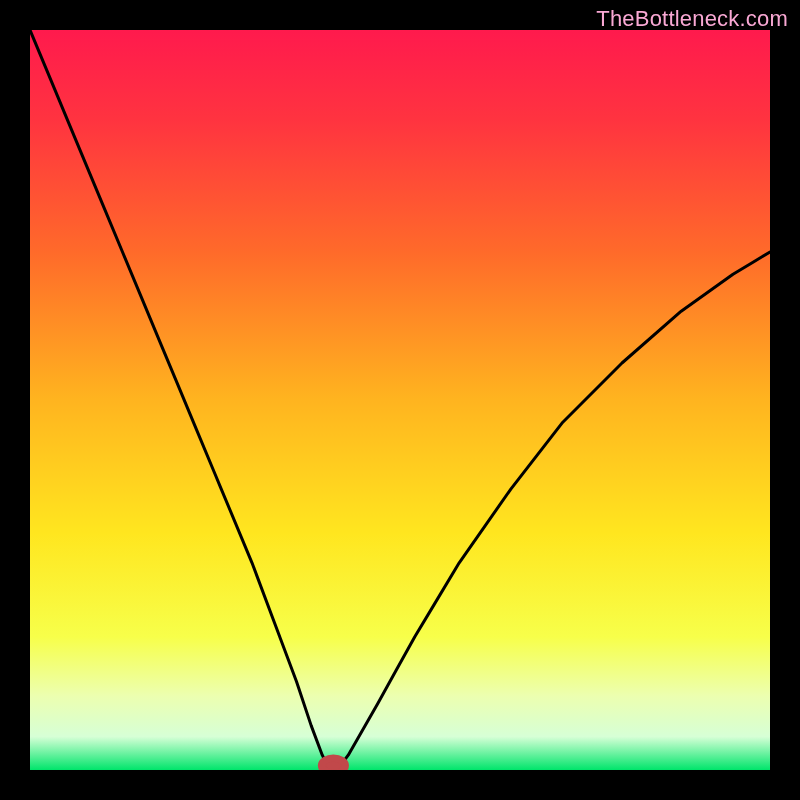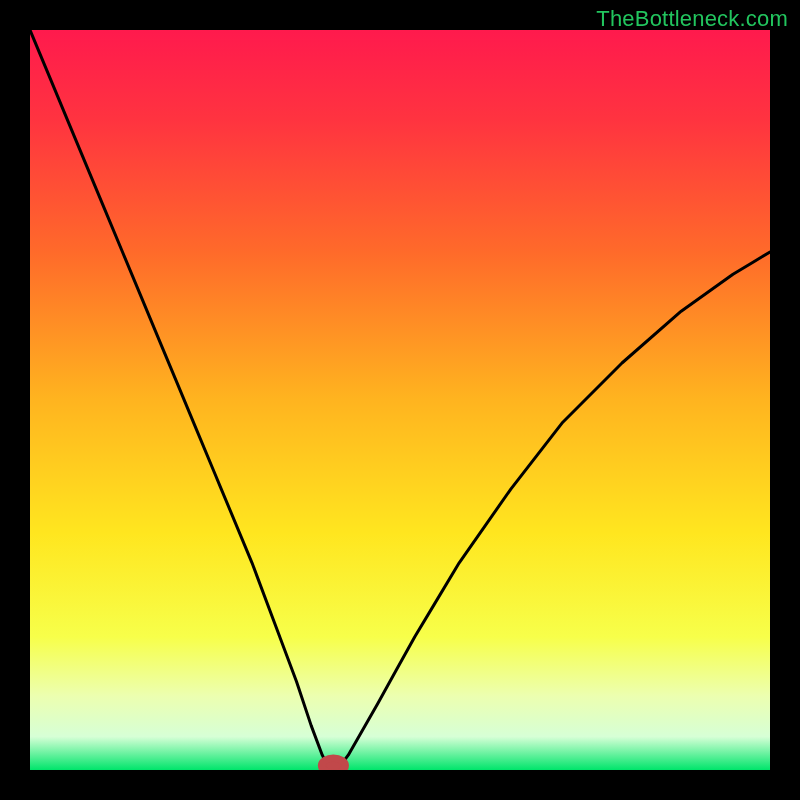--- a/index.html
+++ b/index.html
@@ -22,21 +22,21 @@
     left: 30px;
     top: 30px;
     width: 740px;
     height: 740px;
     overflow: hidden;
   }
   .watermark {
     position: absolute;
     top: 6px;
     right: 12px;
-    color: #22c55e;
+    color: #f9a8d4;
     font-size: 22px;
     font-weight: 500;
     letter-spacing: 0.2px;
     user-select: none;
   }
   svg { display: block; }
   .marker {
     fill: #c1484a;
     stroke: #c1484a;
   }

